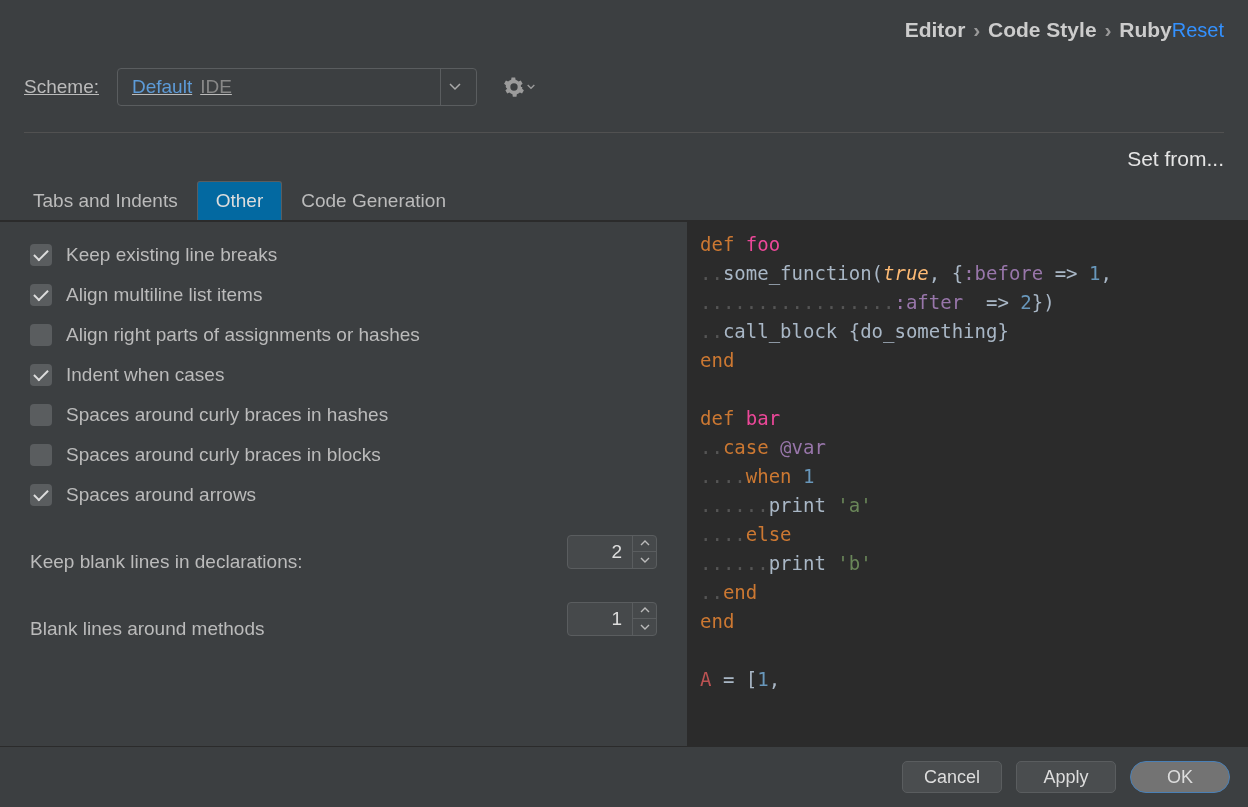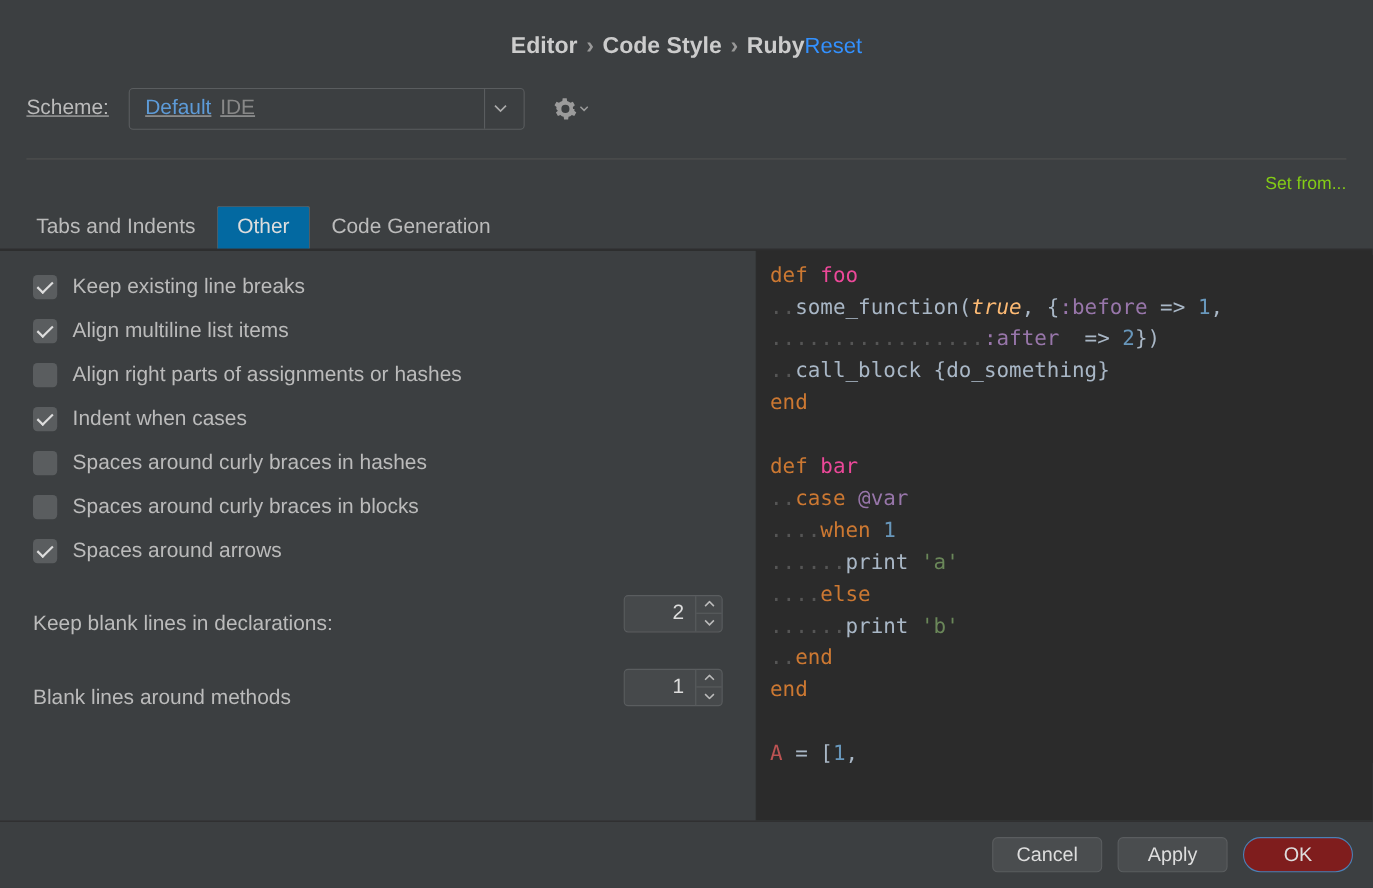--- a/index.html
+++ b/index.html
@@ -9,24 +9,23 @@
     font-size: 18px;
     color: #bbb;
     width: 1248px;
     height: 807px;
     overflow: hidden;
     display: flex;
     flex-direction: column;
   }
   .header {
     display: flex;
-    justify-content: center;
+    justify-content: flex-end;
     align-items: center;
     padding: 18px 24px 10px 24px;
-    margin-top: 12px;
   }
   .breadcrumb { font-size: 21px; font-weight: 600; color: #ccc; }
   .breadcrumb .sep { color: #999; margin: 0 2px; }
   .reset-link { color: #3391ff; font-size: 20px; cursor: pointer; }
   .scheme-row {
     display: flex;
     align-items: center;
     padding: 16px 24px 26px 24px;
     gap: 18px;
     text-decoration: underline;
@@ -51,21 +50,21 @@
     border-left: 1px solid #5a5d5f;
     display: flex; align-items: center; justify-content: center;
   }
   .gear-icon { color: #9b9b9b; margin-left: 8px; cursor: pointer; display:flex; align-items:center; gap:2px;}
   .divider {
     border: none;
     border-top: 1px solid #515151;
     margin: 0 24px 14px 24px;
   }
   .setfrom-row { display:flex; justify-content:flex-end; padding: 0 24px 10px 0; }
-  .setfrom-link { color: #84cc16; font-size: 16px; cursor:pointer; }
+  .setfrom-link { color: #e5e5e5; font-size: 21px; cursor:pointer; }
   .tabs {
     display:flex;
     border-bottom: 1px solid #2b2b2b;
     padding-left: 14px;
   }
   .tab {
     padding: 8px 18px;
     font-size: 19px;
     color: #bbb;
     border: 1px solid transparent;
@@ -176,21 +175,21 @@
     min-width: 100px;
     height: 32px;
     border: 1px solid #5a5d5f;
     border-radius: 5px;
     background: #4a4d4f;
     color: #ddd;
     font-size: 18px;
     cursor:pointer;
   }
   .btn.primary {
-    background: #7f1d1d;
+    background: #737373;
     border-color: #4a80b6;
     border-radius: 19px;
   }
   svg { display:block; }
 </style>
 </head>
 <body>
 
 <div class="header">
   <div class="breadcrumb">

